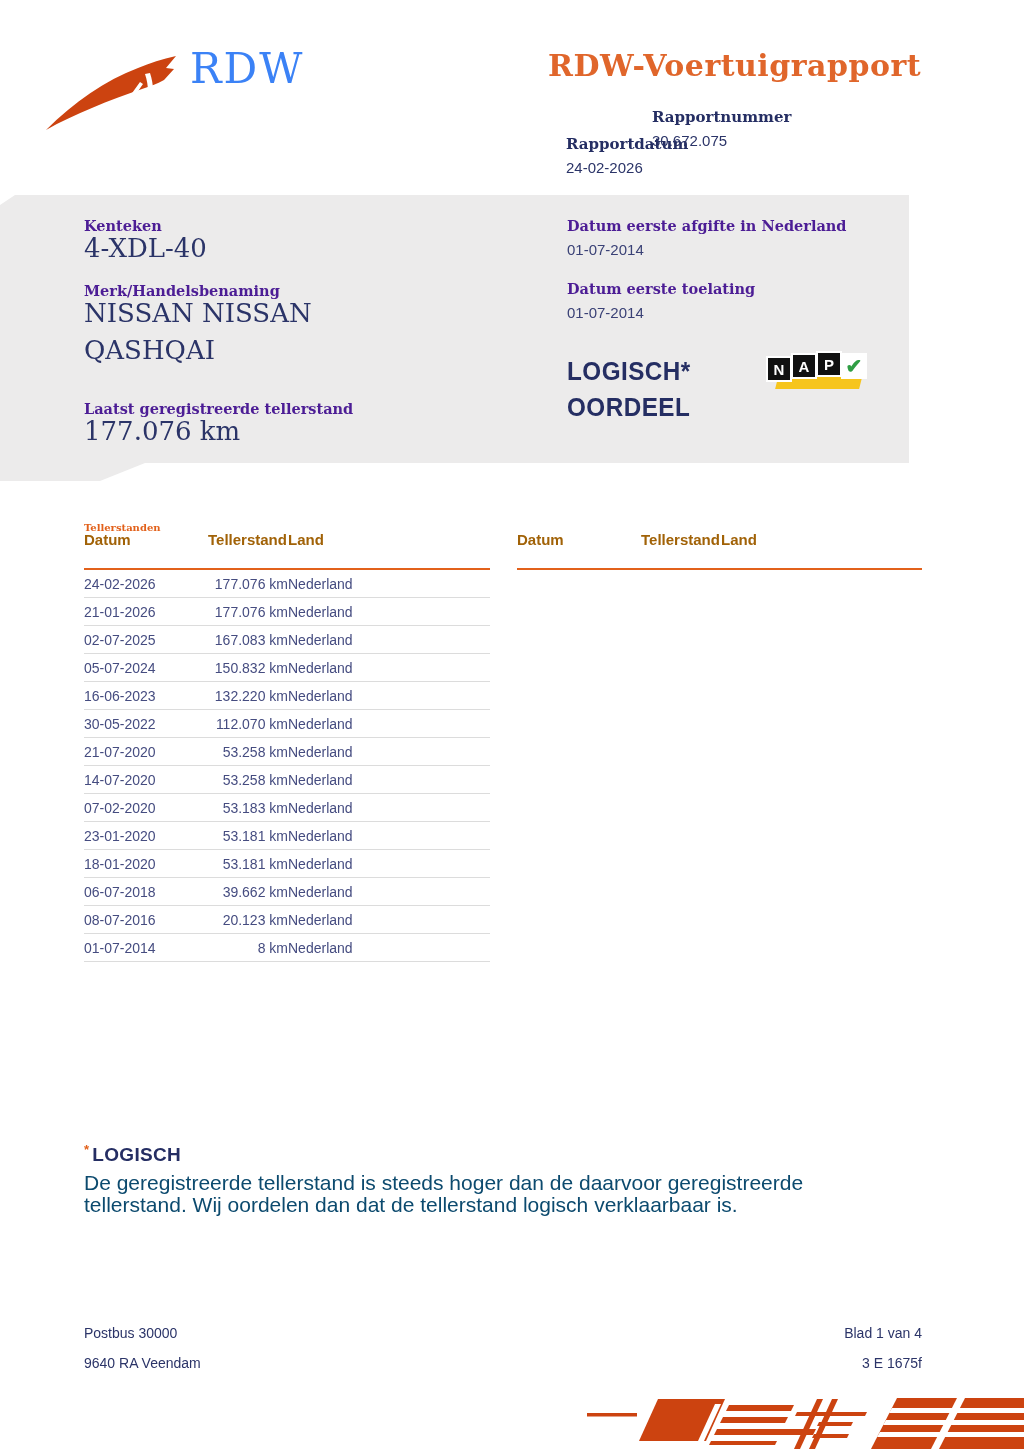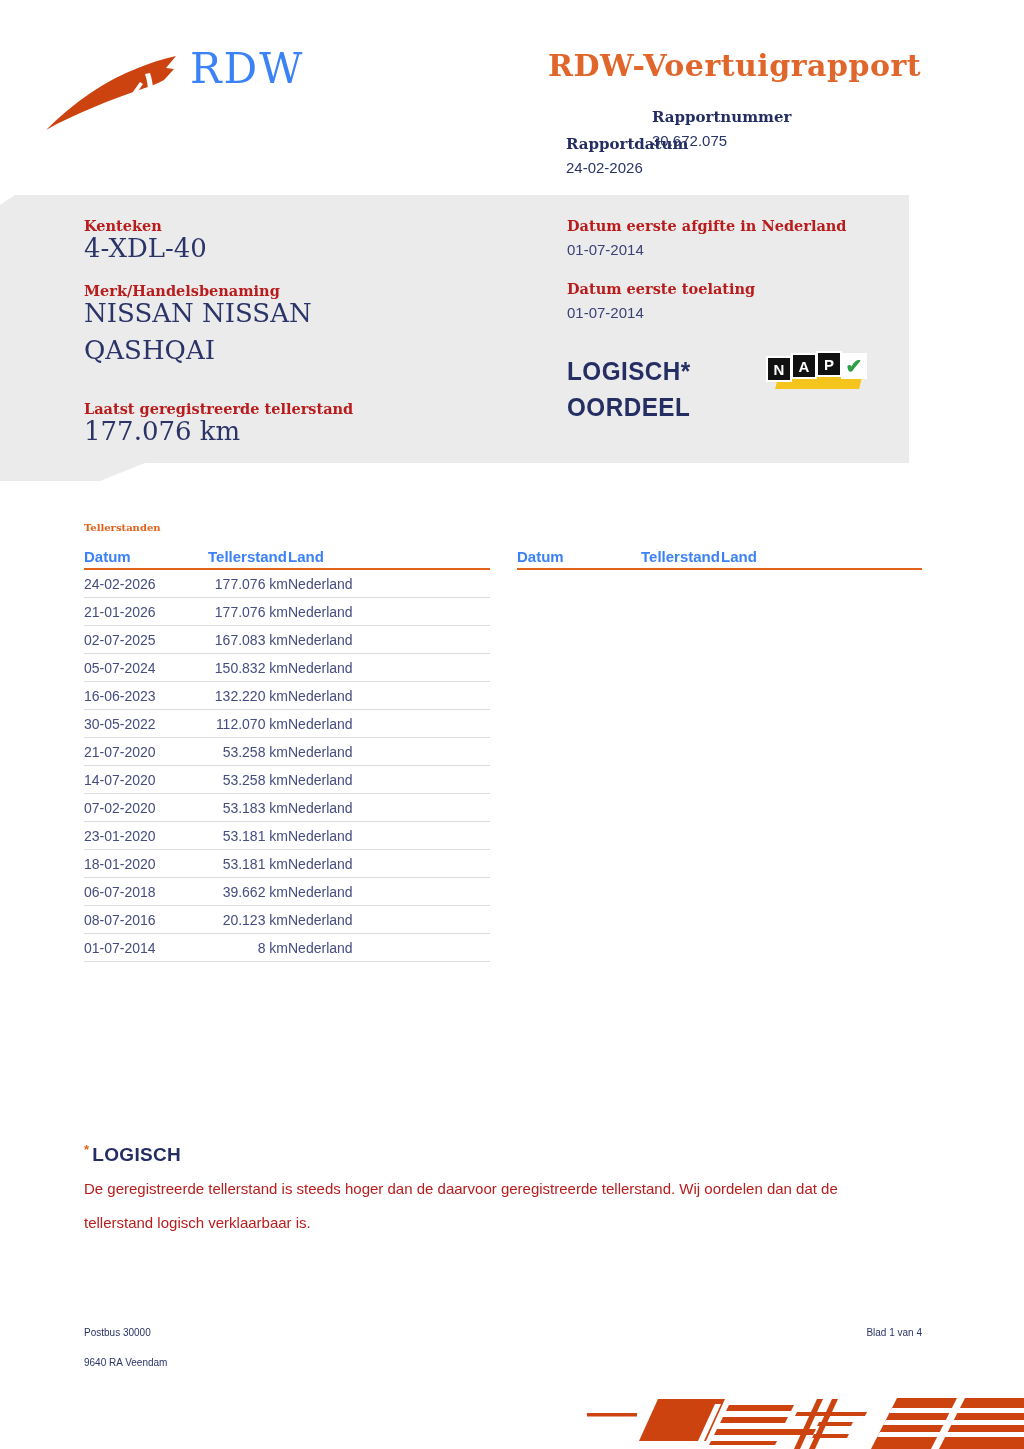--- a/index.html
+++ b/index.html
@@ -32,21 +32,21 @@
   .pos-a { left:566px;margin-top:27px; } .pos-b { left:652px; }
 
   
   .panel {
     position:absolute; left:0; top:195px; width:909px; height:286px;
     background:#ecebeb;
     clip-path:polygon(0px 10px, 15px 0px, 909px 0px, 909px 268px, 145px 268px, 100px 286px, 0px 286px);
   }
   .lbl {
     position:absolute; font-family:"DejaVu Serif", serif; font-weight:bold;
-    font-size:14.5px; color:#b91c1c;text-align:right;
+    font-size:14.5px; color:#4c1d95;text-align:right;
   }
   .val-serif {
     position:absolute; font-family:"DejaVu Serif", serif; font-size:26px;
     color:#2b3468;
   }
   .val-sans { position:absolute; font-size:15px; color:#3a4176; }
   .oordeel {
     position:absolute; left:567px; top:158px;
     font-size:25px; font-weight:bold; color:#252e63;
     line-height:36px; letter-spacing:0.5px; transform:scaleX(0.97); transform-origin:left;
@@ -73,23 +73,23 @@
   
   .section-title {
     position:absolute; left:84px; top:522px;
     font-family:"DejaVu Serif", serif; font-weight:bold; font-size:10px;
     color:#e2611b;
   }
   .tbl { position:absolute; top:546px; }
   .tbl-1 { left:84px;  width:406px; }
   .tbl-2 { left:517px; width:405px; }
   .tbl-head {
-    display:flex; height:24px; align-items:flex-end; padding-bottom:3px;
+    display:flex; height:24px; align-items:flex-end; padding-bottom:20px;
     border-bottom:2px solid #e2611b;
-    font-weight:bold; font-size:15px; color:#3b82f6;
+    font-weight:bold; font-size:15px; color:#a16207;
   }
   .tbl-row {
     display:flex; height:28px; line-height:28px;
     border-bottom:1px solid #dcdcdc;
     font-size:14px; color:#454c80;
   }
   .c1 { flex:0 0 122px; text-align:left; }
   .c2 { flex:0 0 82px;  text-align:right; }
   .c3 { flex:1;         text-align:left; }
   .tbl-head .c2 { text-align:left; padding-left:2px; }
@@ -97,25 +97,25 @@
   
   .verdict-head {
     position:absolute; left:84px; top:1142px;
     font-size:19px; font-weight:bold; color:#252e63; letter-spacing:0.3px;
   }
   .verdict-head .ast {
     color:#e2611b; font-size:13px; vertical-align:7px; margin-right:3px;
   }
   .verdict-text {
     position:absolute; left:84px; top:1172px; width:800px;
-    font-size:15px; line-height:34px; color:#b91c1c;
-  }
-
-  
-  .foot { position:absolute; font-size:10px; color:#2b3468; line-height:30px; }
+    font-size:21px; line-height:22px; color:#0c4a6e;
+  }
+
+  
+  .foot { position:absolute; font-size:14px; color:#2b3468; line-height:30px; }
   .foot-left  { left:84px;  top:1318px; }
   .foot-mid   { left:313px; top:1318px; }
   .foot-right { left:700px; top:1318px; width:222px; text-align:right; }
 
   .stripes { position:absolute; right:0; bottom:0; width:445px; height:58px; }
 </style>
 </head>
 <body>
 
 <div class="page">
@@ -257,20 +257,21 @@
     <span class="ast">*</span><span>LOGISCH</span>
   </div>
   <div class="verdict-text">De geregistreerde tellerstand is steeds hoger dan de daarvoor geregistreerde tellerstand. Wij oordelen dan dat de tellerstand logisch verklaarbaar is.</div>
 
   <div class="foot foot-left">
     <div>Postbus 30000</div>
     <div>9640 RA Veendam</div>
   </div>
   <div class="foot foot-right">
     <div>Blad 1 van 4</div>
+    <div>3 E 1675f</div>
   </div>
 
   <svg class="stripes" viewBox="0 0 445 58">
     <g fill="#cc4310">
       <rect x="8" y="22" width="50" height="3.5"></rect>
       <polygon points="60,50 79,8 146,8 127,50"></polygon>
       <polygon points="150,14 215,14 212,20 147,20"></polygon>
       <polygon points="144,26 209,26 206,32 141,32"></polygon>
       <polygon points="138,38 237,38 234,44 135,44"></polygon>
       <polygon points="132,50 198,50 196,54 130,54"></polygon>

